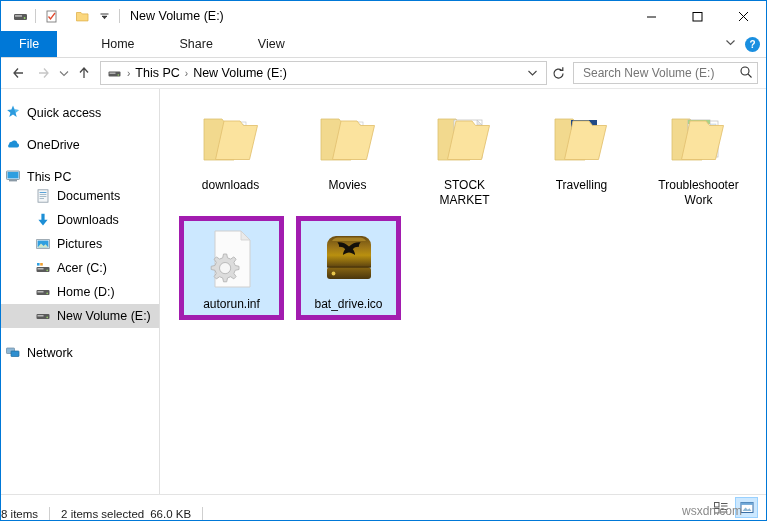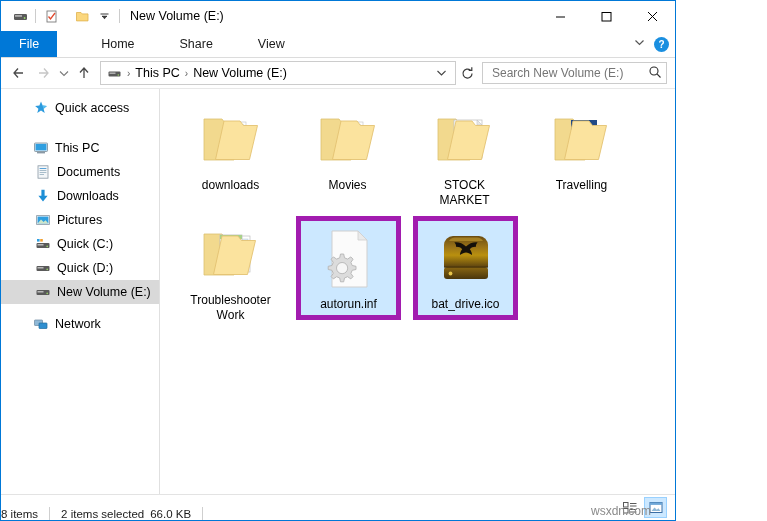--- a/index.html
+++ b/index.html
@@ -10,21 +10,21 @@
   body {
     width: 767px;
     height: 521px;
     font-family: "Liberation Sans", sans-serif;
     font-size: 12px;
     color: #000000;
     overflow: hidden;
     position: relative;
   }
   .window {
-    width: 676px;
+    width: 767px;
     height: 521px;
     box-sizing: border-box;
     border: 1px solid #0078d7;
     background: #ffffff;
     display: flex;
     flex-direction: column;
     position: relative;
   }
 
   
@@ -215,21 +215,21 @@
     white-space: nowrap;
     padding-right: 4px;
   }
   .nav-item.selected { background: #d9d9d9; }
   .nav-ico {
     width: 16px; height: 16px;
     margin-right: 6px;
     flex: 0 0 16px;
     display: flex; align-items: center; justify-content: center;
   }
-  .lvl0 { padding-left: 32px; }
+  .lvl0 { padding-left: 4px; align-items: flex-end; }
   .lvl1 { padding-left: 34px; }
   .gap { height: 8px; }
 
   
   .filearea {
     flex: 1 1 auto;
     position: relative;
     background: #ffffff;
     padding: 8px 0 0 12px;
     box-sizing: border-box;
@@ -462,20 +462,28 @@
           <svg width="16" height="16" viewBox="0 0 16 16">
             <path d="M8 1.6 L9.6 5.6 L13.9 5.9 L10.6 8.7 L11.7 12.9 L8 10.5 L4.3 12.9 L5.4 8.7 L2.1 5.9 L6.4 5.6 Z" fill="#2d9bde"></path>
             <path d="M8 1.6 L9.6 5.6 L13.9 5.9 L10.6 8.7 Z" fill="#55bdf0"></path>
           </svg>
         </span>
         <span>Quick access</span>
       </div>
 
       <div class="gap"></div>
 
+      <div class="nav-item lvl0">
+        <span class="nav-ico">
+          <svg width="16" height="16" viewBox="0 0 16 16">
+            <path d="M4 11.6 h8.2 a2.2 2.2 0 0 0 0.2 -4.3 a3.1 3.1 0 0 0 -5.6 -1.6 a2.5 2.5 0 0 0 -2.8 2.5 a2.1 2.1 0 0 0 0 3.4 z" fill="#1d8fd6"></path>
+          </svg>
+        </span>
+        <span>OneDrive</span>
+      </div>
 
       <div class="gap"></div>
 
       <div class="nav-item lvl0">
         <span class="nav-ico">
           <svg width="16" height="16" viewBox="0 0 16 16">
             <rect x="1.5" y="3" width="13" height="8.5" rx="0.8" fill="#cfe6f7" stroke="#7a8a96" stroke-width="0.8"></rect>
             <rect x="2.6" y="4" width="10.8" height="6.3" fill="#2f9fe0"></rect>
             <rect x="4" y="12" width="8" height="1.4" fill="#8a99a5"></rect>
           </svg>
@@ -521,32 +529,32 @@
       <div class="nav-item lvl1">
         <span class="nav-ico">
           <svg width="16" height="16" viewBox="0 0 16 16">
             <rect x="1.5" y="7" width="13" height="5" rx="1" fill="#5a5a5a"></rect>
             <rect x="2.5" y="8.2" width="6" height="1.2" fill="#d2d2d2"></rect>
             <circle cx="12.2" cy="10.4" r="0.8" fill="#9ad36a"></circle>
             <rect x="2" y="3" width="2.6" height="2.6" fill="#2f9fe0"></rect>
             <rect x="5.2" y="3" width="2.6" height="2.6" fill="#f0a030"></rect>
           </svg>
         </span>
-        <span>Quick (C:)</span>
+        <span>Acer (C:)</span>
       </div>
 
       <div class="nav-item lvl1">
         <span class="nav-ico">
           <svg width="16" height="16" viewBox="0 0 16 16">
             <rect x="1.5" y="6" width="13" height="5" rx="1" fill="#5a5a5a"></rect>
             <rect x="2.5" y="7.2" width="6" height="1.2" fill="#d2d2d2"></rect>
             <circle cx="12.2" cy="9.4" r="0.8" fill="#9ad36a"></circle>
           </svg>
         </span>
-        <span>Quick (D:)</span>
+        <span>Home (D:)</span>
       </div>
 
       <div class="nav-item lvl1 selected">
         <span class="nav-ico">
           <svg width="16" height="16" viewBox="0 0 16 16">
             <rect x="1.5" y="6" width="13" height="5" rx="1" fill="#5a5a5a"></rect>
             <rect x="2.5" y="7.2" width="6" height="1.2" fill="#d2d2d2"></rect>
             <circle cx="12.2" cy="9.4" r="0.8" fill="#9ad36a"></circle>
           </svg>
         </span>

